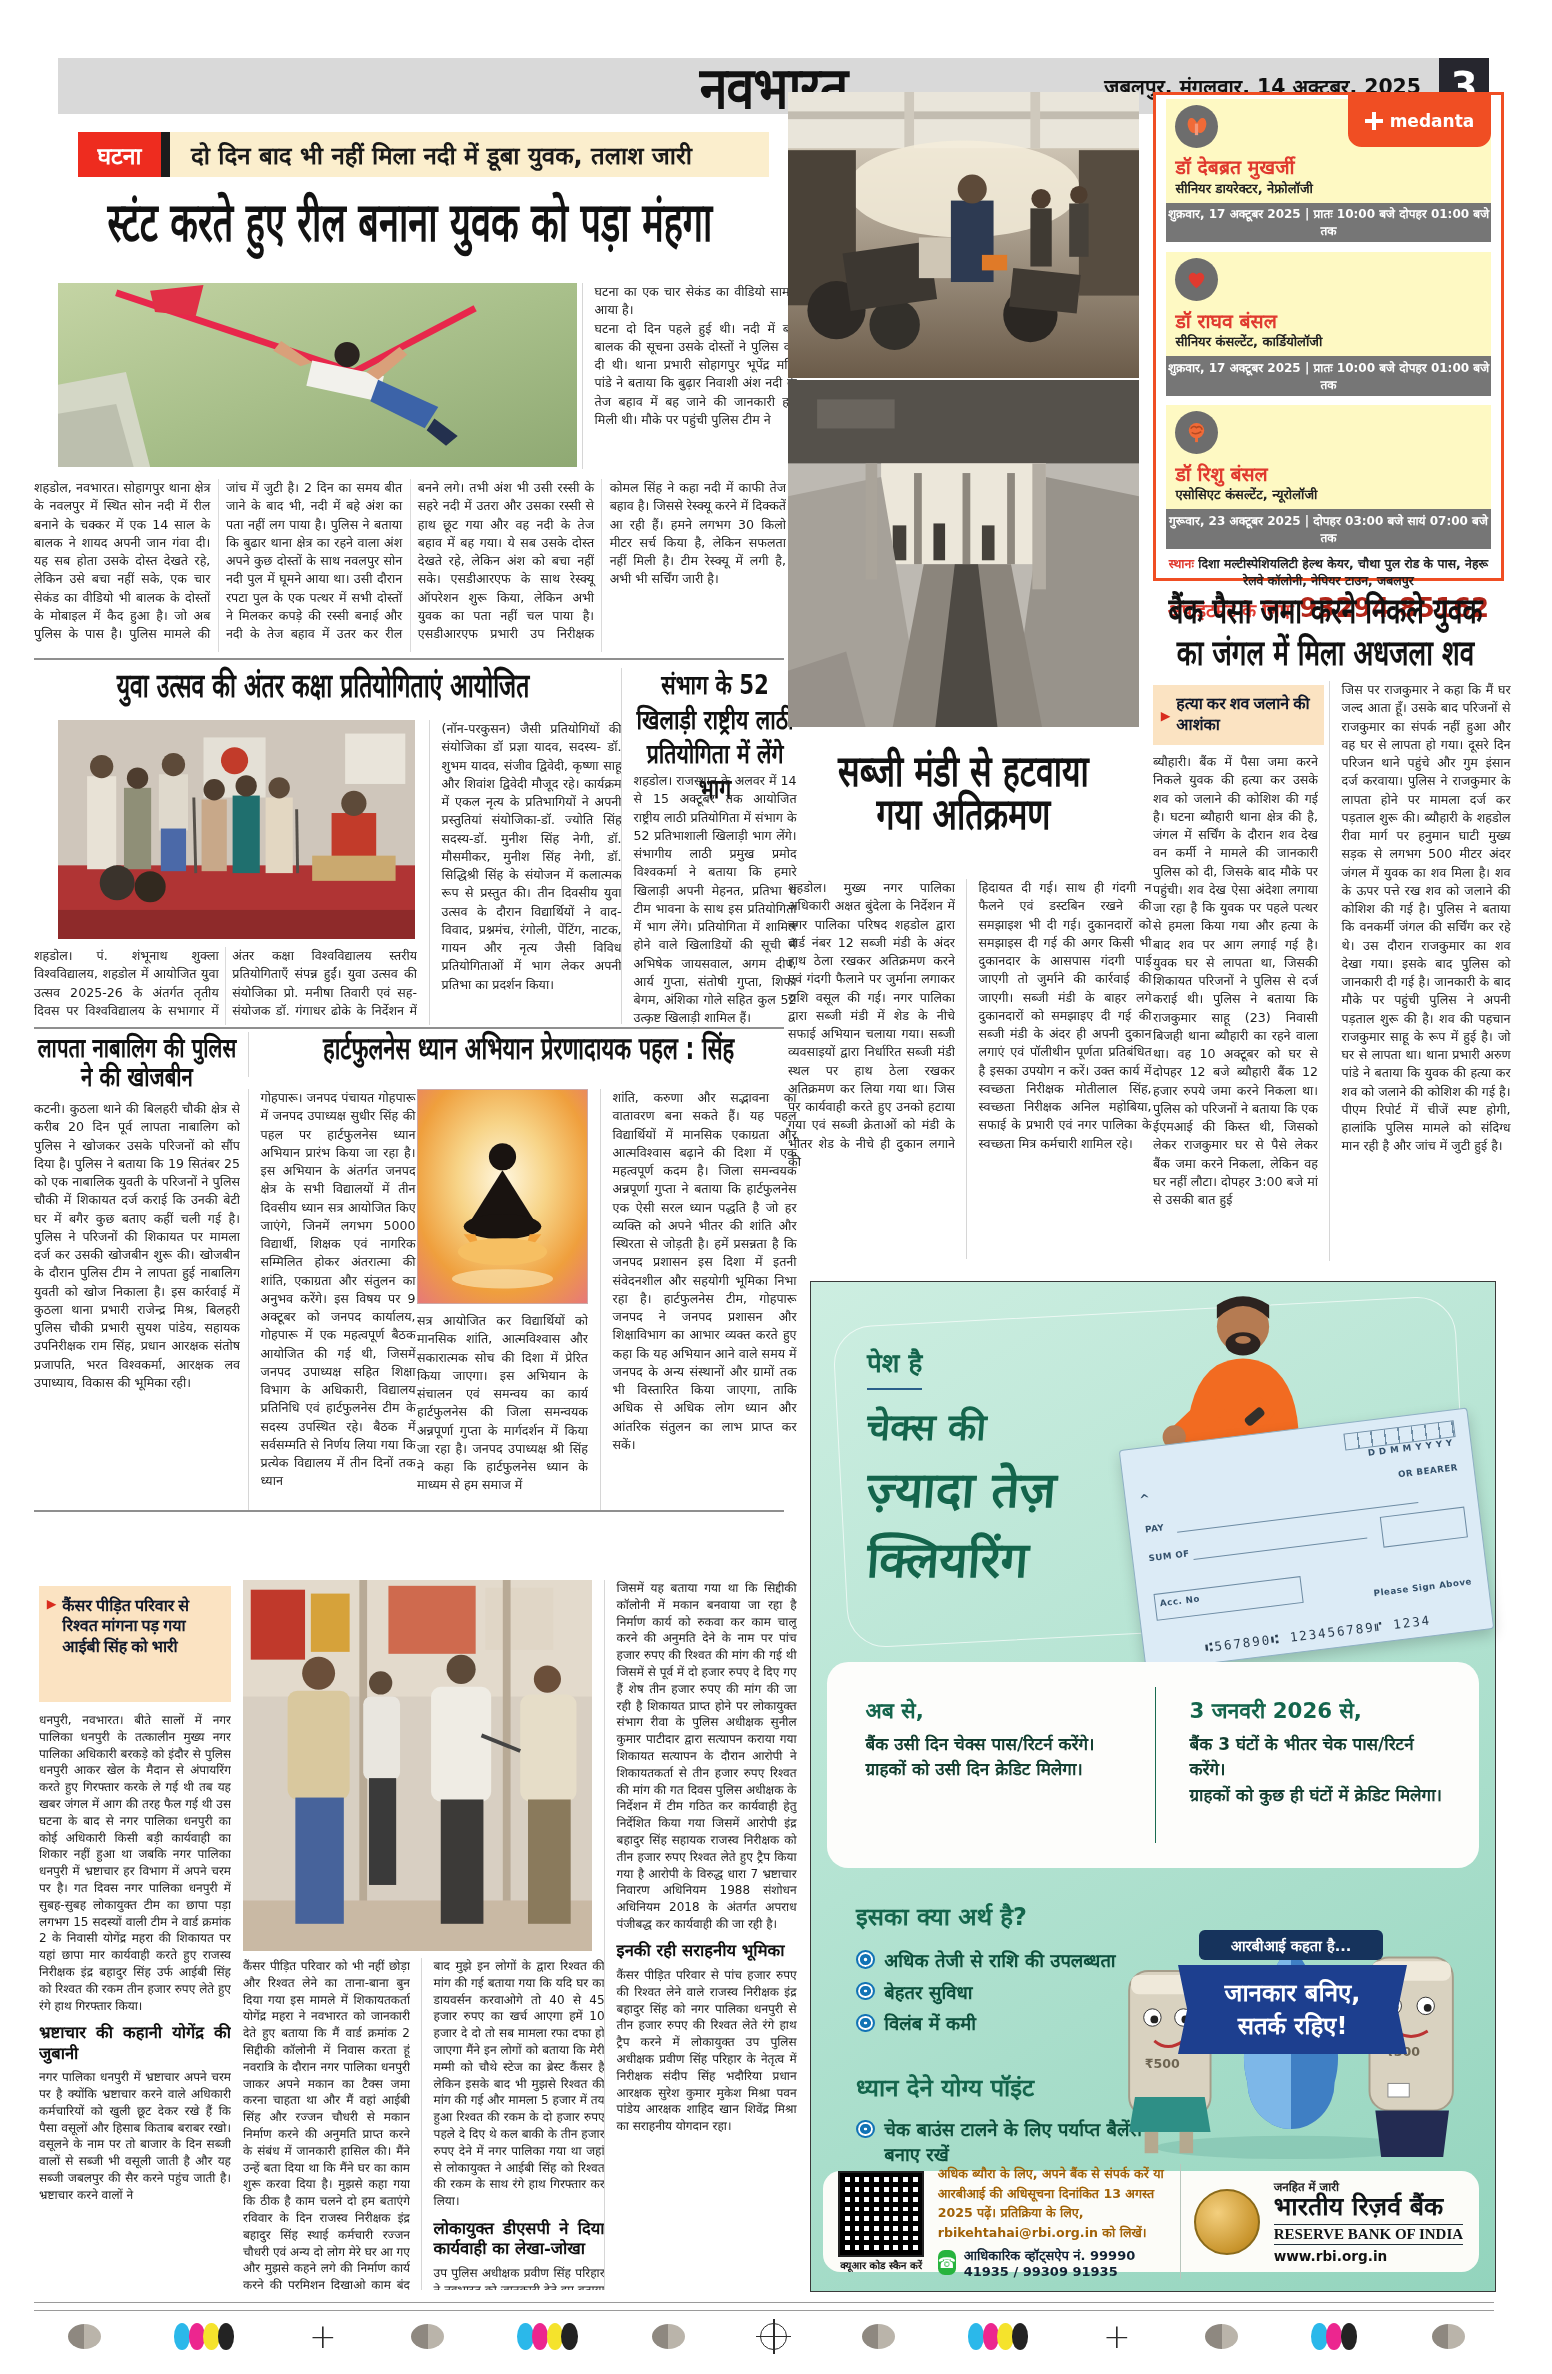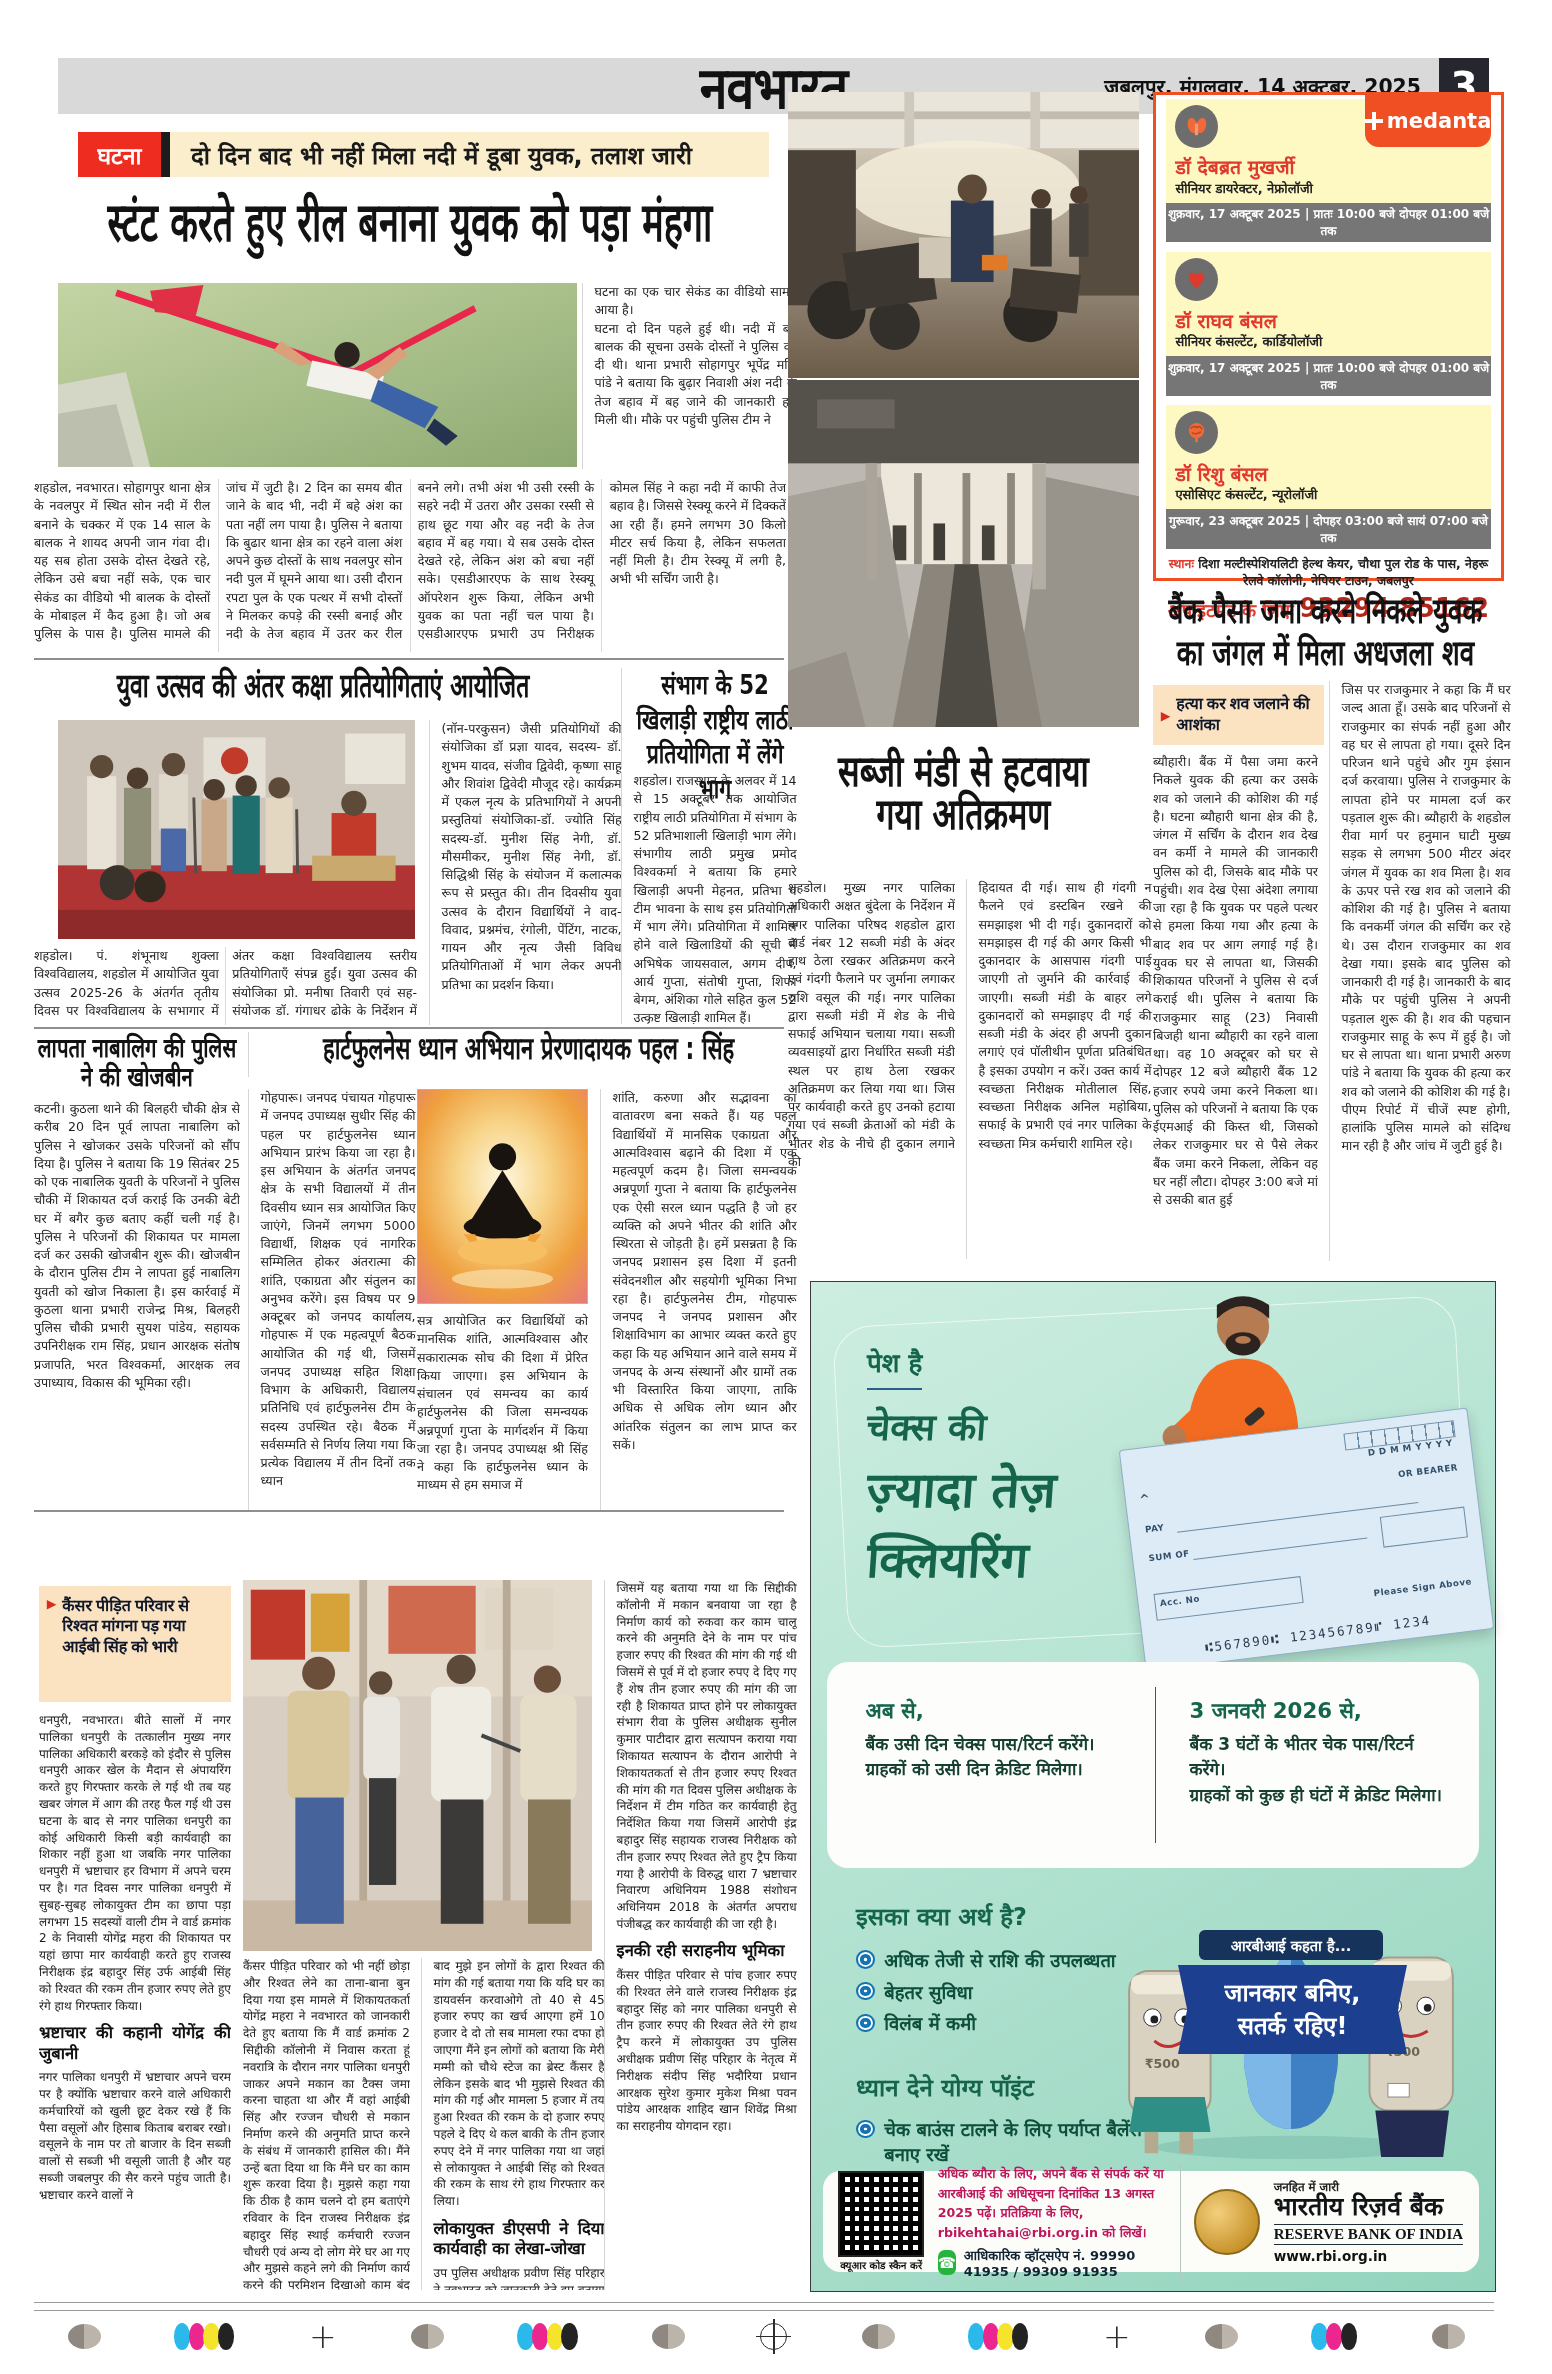--- a/index.html
+++ b/index.html
@@ -26,21 +26,21 @@
   .vrule{border-left:1px solid #d6d6d6;padding-left:11.6px;}
   .subhead{font-weight:800;font-size:16.5px;line-height:1.25;margin:8.7px 0 4.9px;color:#111;}
   .cols4{column-count:4;column-gap:15.5px;column-rule:1px solid #dadada;}
   .rule{background:#8f8f8f;}
   .peach{background:#fbe3c2;}
   .tri{color:#d92c1e;font-size:12.6px;margin-right:5.8px;}
   .kickbox-t{font-weight:800;font-size:16px;line-height:1.3;color:#0f172a;font-family:Liberation Serif, serif;}
   
   .med{border:3.9px solid #f04e23;background:#fff;}
   .med-title{color:#f04019;font-weight:800;font-size:26px;line-height:1.15;}
-  .med-logo{position:absolute;top:0;right:9.7px;width:126px;height:52px;background:#f04e23;border-radius:0 0 13.6px 13.6px;display:flex;align-items:center;justify-content:center;gap:6.8px;color:#fff;font-weight:bold;font-size:21px;}
+  .med-logo{position:absolute;top:0;right:9.7px;width:143px;height:52px;background:#f04e23;border-radius:0 0 13.6px 13.6px;display:flex;align-items:center;justify-content:center;gap:6.8px;color:#fff;font-weight:bold;font-size:17px;}
   .med-cross{position:relative;width:17.5px;height:17.5px;}
   .med-cross:before,.med-cross:after{content:"";position:absolute;background:#fff;}
   .med-cross:before{left:6.8px;top:0;width:3.9px;height:17.5px;}
   .med-cross:after{top:6.8px;left:0;height:3.9px;width:17.5px;}
   .doc-row{background:#fef9c3;display:flex;align-items:flex-start;gap:9.7px;padding:5.8px 9.7px;flex-direction:column;}
   .doc-ic{width:43px;height:43px;border-radius:50%;background:#6d6d6d;flex:0 0 43px;display:flex;align-items:center;justify-content:center;}
   .doc-name{color:#e03a2f;font-weight:800;font-size:19.4px;line-height:1.1;}
   .doc-role{font-size:13px;color:#222;font-weight:bold;}
   .doc-time{background:#767676;color:#fff;font-weight:bold;font-size:12px;text-align:center;padding:2.9px 1.9px;}
   .med-loc{font-size:12.4px;text-align:center;line-height:1.4;font-weight:bold;color:#222;padding:5.8px 7.8px 1.9px;}
@@ -54,21 +54,21 @@
   .rbi-lead{font-size:21.3px;font-weight:800;color:#14654c;margin-bottom:7.8px;}
   .rbi-ptext{font-size:17px;font-weight:bold;color:#143f31;line-height:1.5;}
   .bullet-ic{display:inline-block;width:14.6px;height:14.6px;border:2.9px solid #1273b5;border-radius:50%;background:#fff;box-shadow:inset 0 0 0 1.9px #fff, inset 0 0 0 5.8px #1273b5;margin-right:9.7px;flex:0 0 14.6px;}
   .rbi-bullet{display:flex;align-items:center;font-size:18.4px;font-weight:bold;color:#0d4f3c;margin:6.8px 0;}
   .ribbon{background:#1d3f8f;color:#fff;font-weight:800;text-align:center;clip-path:polygon(0 0,100% 0,96% 50%,100% 100%,0 100%,4% 50%);}
   .says-pill{background:#16335c;color:#fff;font-weight:bold;border-radius:5.8px;text-align:center;}
   .rbi-bar{background:#fcfcf8;border-radius:17.5px;display:flex;align-items:center;gap:13.6px;padding:11.6px 15.5px;}
   .qr{width:82px;height:82px;border:2.9px solid #222;background:
      repeating-linear-gradient(0deg,#000 0 4.9px,transparent 4.9px 9.7px),
      repeating-linear-gradient(90deg,#000 0 4.9px,#fff 4.9px 9.7px);}
-  .rbi-info{font-size:12.6px;font-weight:bold;color:#be185d;line-height:1.55;}
+  .rbi-info{font-size:12.6px;font-weight:bold;color:#a16207;line-height:1.55;}
   .wa{display:inline-flex;align-items:center;justify-content:center;width:25px;height:25px;border-radius:6.8px;background:#27b43e;color:#fff;font-size:14.6px;margin-right:7.8px;}
   .seal{width:62px;height:62px;border-radius:50%;background:radial-gradient(circle at 35% 35%,#f3cf7e,#c9952d 70%,#a87a1d);border:2.9px solid #8a6a1a;flex:0 0 62px;}
   .rbi-hi{font-size:25px;font-weight:800;color:#101417;line-height:1.05;}
   .rbi-en{font-family:"Liberation Serif",serif;font-weight:bold;font-size:15px;color:#101417;border-top:1.9px solid #20303a;border-bottom:1.9px solid #20303a;padding:1px 0;margin:2.9px 0;}
   
   .cheque{background:#dcebf6;border:1.9px solid #8fb0c4;border-radius:3.9px;transform:rotate(-7deg);box-shadow:0 5.8px 13.6px rgba(0,0,0,.18);}
   .chq{position:absolute;color:#33506b;font-size:8.7px;font-weight:bold;letter-spacing:0.5px;}
   .chq-line{position:absolute;border-bottom:1.4px solid #6d8ba3;}
   .micr{font-family:"DejaVu Sans Mono",monospace;font-size:12.6px;color:#2a3c4e;letter-spacing:1.9px;}
   

